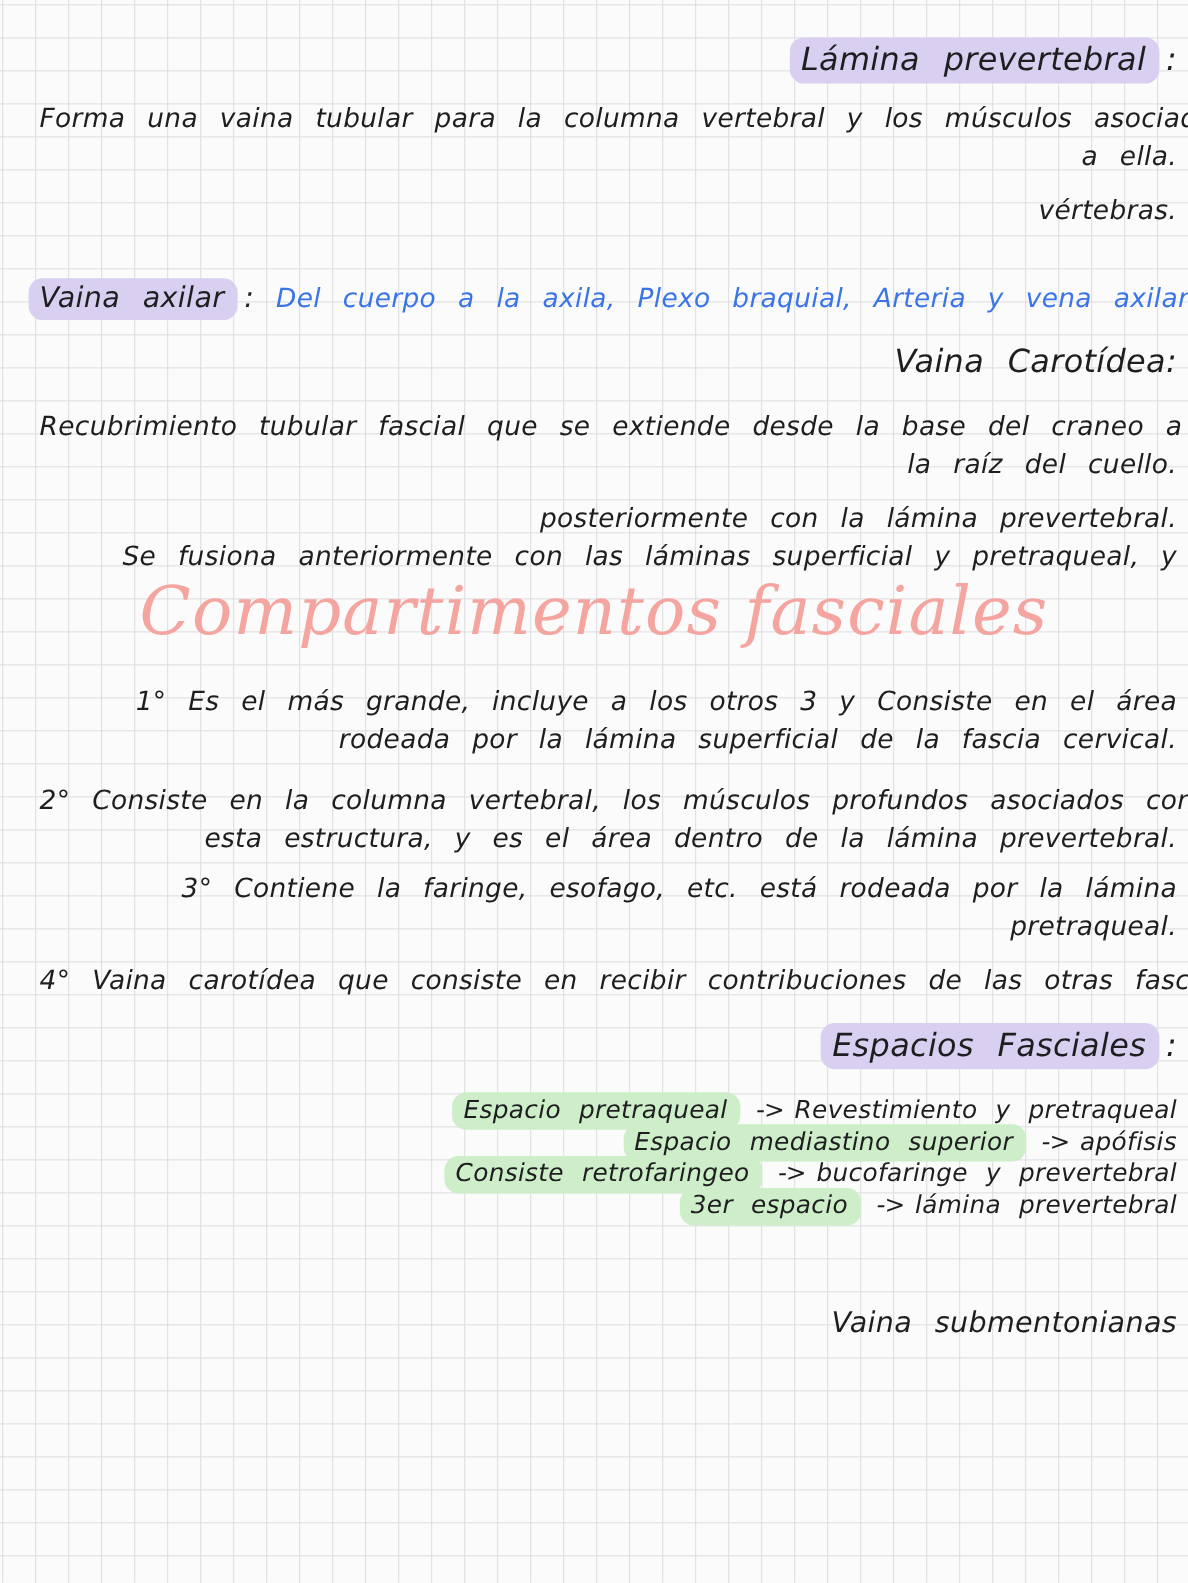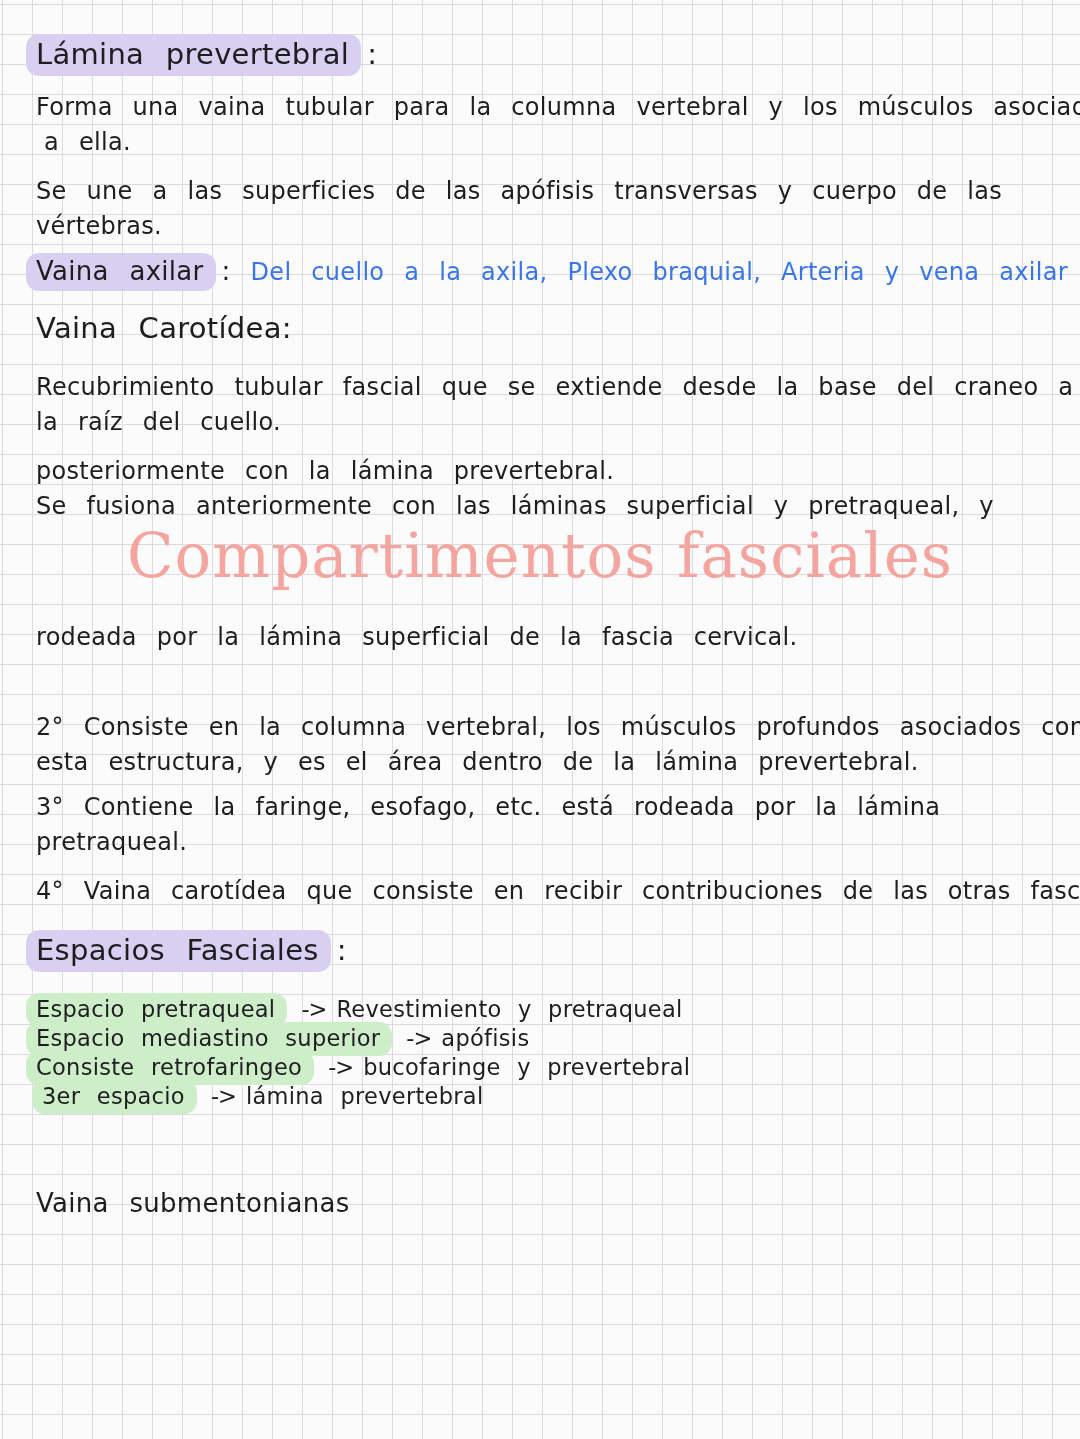--- a/index.html
+++ b/index.html
@@ -16,24 +16,26 @@
     font-family: "DejaVu Sans", sans-serif;
     color: var(--ink, #202022);
   }
   .line {
     position: absolute;
     left: 36px;
     right: 10px;
     white-space: nowrap;
   }
   .hand {
+    font-style: italic;
     font-size: 24px;
     letter-spacing: 0.3px;
     word-spacing: 12px;
     line-height: 35px;
+    text-align: right;
   }
   .two-line { white-space: normal; }
   .two-line .sub { white-space: nowrap; display: block; }
   .lg { font-size: 29px; line-height: 44px; }
   .md { font-size: 26px; margin-top: 34px; }
   .list-row { font-size: 22.5px; word-spacing: 9px; }
   .blue { color: var(--accent-blue, #3a75e8); }
   .hl {
     border-radius: 13px;
     padding: 3px 12px 5px 10px;
@@ -44,20 +46,21 @@
   .hl-green { background: var(--highlight-green, #cdeec9); }
   .colon { padding-left: 6px; }
   .arrow { padding: 0 10px 0 14px; letter-spacing: -1px; }
   .banner {
     position: absolute;
     top: 520px;
     left: 0;
     width: 100%;
     text-align: center;
     font-family: "DejaVu Serif", serif;
+    font-style: italic;
     font-size: 61px;
     letter-spacing: 1px;
     color: var(--accent-pink, #f5a5a0);
   }
   .indent-sm { padding-left: 8px; }
 </style>
 </head>
 <body>
 
 <div>
@@ -65,46 +68,46 @@
   <div class="line hand lg" style="top:32px">
     <span class="hl hl-lav">Lámina prevertebral</span><span class="colon">:</span>
   </div>
 
   <div class="line hand two-line" style="top:90px">
     <span class="sub">Forma una vaina tubular para la columna vertebral y los músculos asociados</span>
     <span class="sub indent-sm">a ella.</span>
   </div>
 
   <div class="line hand two-line" style="top:174px">
-    <span class="sub">Se une a las superficies de las apófisis transversas y cuerpo de las</span>
     <span class="sub">vértebras.</span>
   </div>
 
   <div class="line hand" style="top:254px">
     <span class="hl hl-lav md">Vaina axilar</span><span class="colon md">:</span>
-    <span class="blue">Del cuello a la axila, Plexo braquial, Arteria y vena axilar</span>
+    <span class="blue">Del cuerpo a la axila, Plexo braquial, Arteria y vena axilar</span>
   </div>
 
   <div class="line hand lg" style="top:306px">
     <span>Vaina Carotídea:</span>
   </div>
 
   <div class="line hand two-line" style="top:370px">
     <span class="sub">Recubrimiento tubular fascial que se extiende desde la base del craneo a</span>
     <span class="sub">la raíz del cuello.</span>
   </div>
 
   <div class="line hand two-line" style="top:454px">
     <span class="sub">posteriormente con la lámina prevertebral.</span>
     <span class="sub">Se fusiona anteriormente con las láminas superficial y pretraqueal, y</span>
   </div>
 
   <div class="banner">Compartimentos fasciales</div>
 
   <div class="line hand two-line" style="top:620px">
+    <span class="sub">1° Es el más grande, incluye a los otros 3 y Consiste en el área</span>
     <span class="sub">rodeada por la lámina superficial de la fascia cervical.</span>
   </div>
 
   <div class="line hand two-line" style="top:710px">
     <span class="sub">2° Consiste en la columna vertebral, los músculos profundos asociados con</span>
     <span class="sub">esta estructura, y es el área dentro de la lámina prevertebral.</span>
   </div>
 
   <div class="line hand two-line" style="top:790px">
     <span class="sub">3° Contiene la faringe, esofago, etc. está rodeada por la lámina</span>

